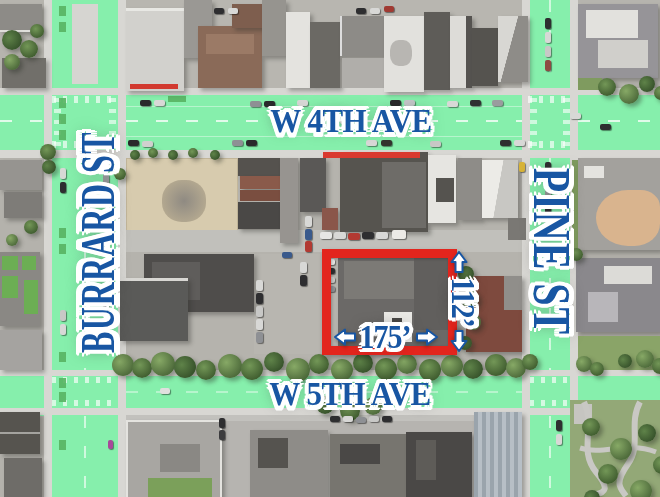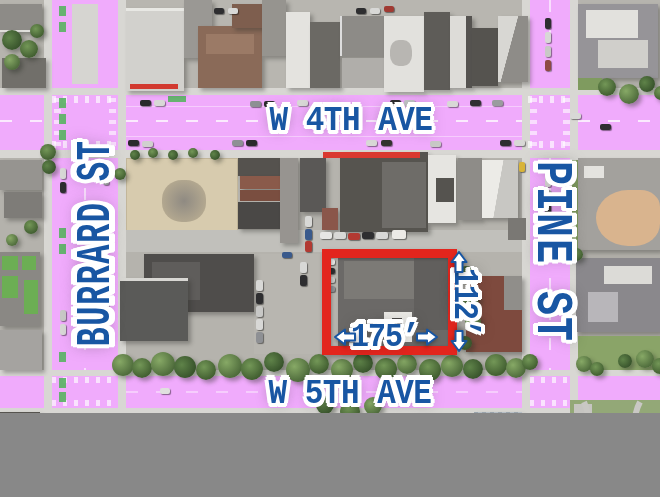--- a/index.html
+++ b/index.html
@@ -1,17 +1,17 @@
 <!DOCTYPE html>
 <html><head>
 <meta charset="utf-8">
 <style>
   html,body{margin:0;padding:0;background:#888;}
-  .map{position:relative;width:660px;height:413px;overflow:hidden;background:#f0abfc;
-       font-family:Liberation Mono, monospace;}
+  .map{position:relative;width:660px;height:497px;overflow:hidden;background:#86efac;
+       font-family:Liberation Serif, serif;}
   .b{position:absolute;}
   .sh{box-shadow:3px 3px 4px rgba(45,45,42,.35);}
   .layer{position:absolute;left:0;top:0;width:660px;height:497px;}
   .lbl{position:absolute;color:#1856a3;font-weight:700;text-align:center;white-space:nowrap;
        text-shadow:
         -3px -3px 0 #fff, 0 -4px 0 #fff, 3px -3px 0 #fff,
         -4px 0 0 #fff, 4px 0 0 #fff,
         -3px 3px 0 #fff, 0 4px 0 #fff, 3px 3px 0 #fff,
         -2px -4px 0 #fff, 2px -4px 0 #fff, -2px 4px 0 #fff, 2px 4px 0 #fff,
         0 0 12px rgba(40,40,40,.55);}

